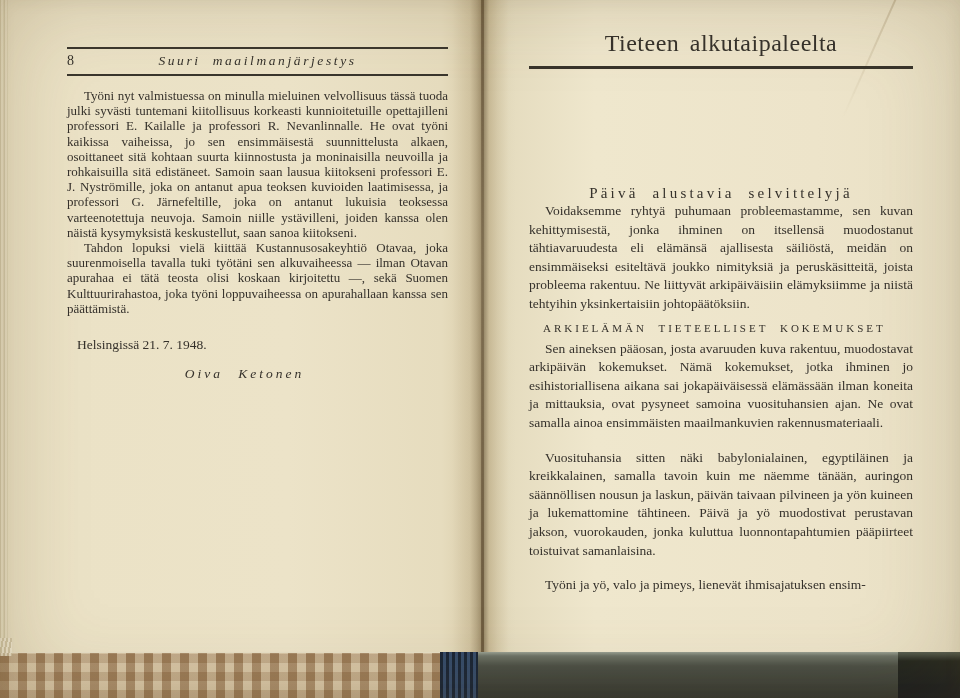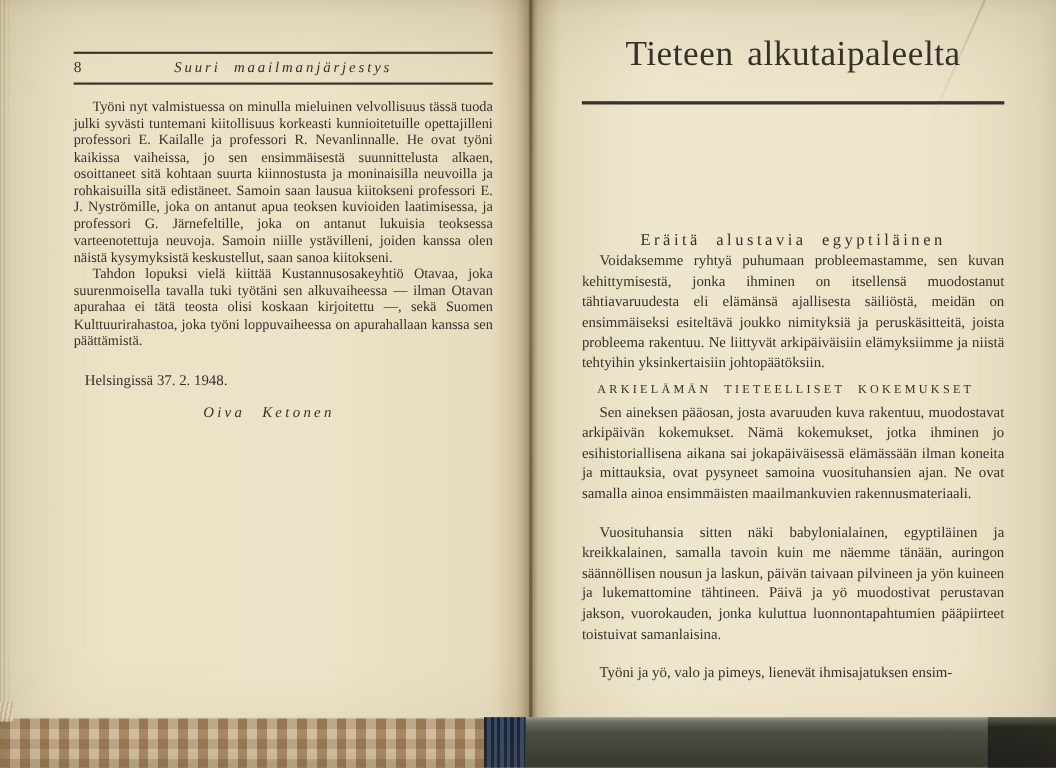--- a/index.html
+++ b/index.html
@@ -65,22 +65,22 @@
   .lp-dateline{margin:21px 0 0 10px;font-size:13.5px;}
   .lp-signature{
     margin-top:13px;text-align:center;padding-right:26px;
     font-style:italic;font-size:13.5px;letter-spacing:3px;word-spacing:9px;
   }
 
   
   .rp-content{position:absolute;left:529px;top:30px;width:384px;}
   .rp-title{
     margin:0;text-align:center;font-weight:normal;
-    font-size:32px;letter-spacing:.5px;word-spacing:4px;
-    padding-bottom:25px;border-bottom:3px solid #38342b;
+    font-size:24px;letter-spacing:.5px;word-spacing:4px;
+    padding-bottom:9px;border-bottom:3px solid #38342b;
   }
   .rp-section{
     margin:116px 0 0 0;text-align:center;font-weight:normal;
     font-size:15px;letter-spacing:3.2px;word-spacing:7px;
   }
   .rp-intro{margin-top:15px;}
   .rp-sub{
     margin:8px 0 0 0;font-weight:normal;
     font-size:11px;letter-spacing:3px;word-spacing:6px;
     padding-left:14px;white-space:nowrap;
@@ -131,31 +131,31 @@
 
   <div class="lp-content">
     <div class="lp-header">
       <span class="lp-pagenum">8</span>
       <span class="lp-running">Suuri maailmanjärjestys</span>
     </div>
     <div class="lp-body">
       <p>Työni nyt valmistuessa on minulla mieluinen velvollisuus tässä tuoda julki syvästi tuntemani kiitollisuus korkeasti kunnioitetuille opettajilleni professori E. Kailalle ja professori R. Nevanlinnalle. He ovat työni kaikissa vaiheissa, jo sen ensimmäisestä suunnittelusta alkaen, osoittaneet sitä kohtaan suurta kiinnostusta ja moninaisilla neuvoilla ja rohkaisuilla sitä edistäneet. Samoin saan lausua kiitokseni professori E. J. Nyströmille, joka on antanut apua teoksen kuvioiden laatimisessa, ja professori G. Järnefeltille, joka on antanut lukuisia teoksessa varteenotettuja neuvoja. Samoin niille ystävilleni, joiden kanssa olen näistä kysymyksistä keskustellut, saan sanoa kiitokseni.</p>
       <p>Tahdon lopuksi vielä kiittää Kustannusosakeyhtiö Otavaa, joka suurenmoisella tavalla tuki työtäni sen alkuvaiheessa — ilman Otavan apurahaa ei tätä teosta olisi koskaan kirjoitettu —, sekä Suomen Kulttuurirahastoa, joka työni loppuvaiheessa on apurahallaan kanssa sen päättämistä.</p>
     </div>
-    <div class="lp-dateline">Helsingissä 37. 2. 1948.</div>
+    <div class="lp-dateline">Helsingissä 21. 7. 1948.</div>
     <div class="lp-signature">Oiva Ketonen</div>
   </div>
 
   <div class="gutter"></div>
   <div class="gutter-line"></div>
   <div class="crease"></div>
 
   <div class="rp-content">
     <h1 class="rp-title">Tieteen alkutaipaleelta</h1>
-    <h2 class="rp-section">Eräitä alustavia egyptiläinen</h2>
+    <h2 class="rp-section">Päivä alustavia selvittelyjä</h2>
     <p class="rp-intro">Voidaksemme ryhtyä puhumaan probleemastamme, sen kuvan kehittymisestä, jonka ihminen on itsellensä muodostanut tähtiavaruudesta eli elämänsä ajallisesta säiliöstä, meidän on ensimmäiseksi esiteltävä joukko nimityksiä ja peruskäsitteitä, joista probleema rakentuu. Ne liittyvät arkipäiväisiin elämyksiimme ja niistä tehtyihin yksinkertaisiin johtopäätöksiin.</p>
     <h3 class="rp-sub">ARKIELÄMÄN TIETEELLISET KOKEMUKSET</h3>
     <div class="rp-body">
       <p>Sen aineksen pääosan, josta avaruuden kuva rakentuu, muodostavat arkipäivän kokemukset. Nämä kokemukset, jotka ihminen jo esihistoriallisena aikana sai jokapäiväisessä elämässään ilman koneita ja mittauksia, ovat pysyneet samoina vuosituhansien ajan. Ne ovat samalla ainoa ensimmäisten maailmankuvien rakennusmateriaali.</p>
       <p>Vuosituhansia sitten näki babylonialainen, egyptiläinen ja kreikkalainen, samalla tavoin kuin me näemme tänään, auringon säännöllisen nousun ja laskun, päivän taivaan pilvineen ja yön kuineen ja lukemattomine tähtineen. Päivä ja yö muodostivat perustavan jakson, vuorokauden, jonka kuluttua luonnontapahtumien pääpiirteet toistuivat samanlaisina.</p>
       <p>Työni ja yö, valo ja pimeys, lienevät ihmisajatuksen ensim-</p>
     </div>
   </div>
 
   <div class="bottom-strip">

